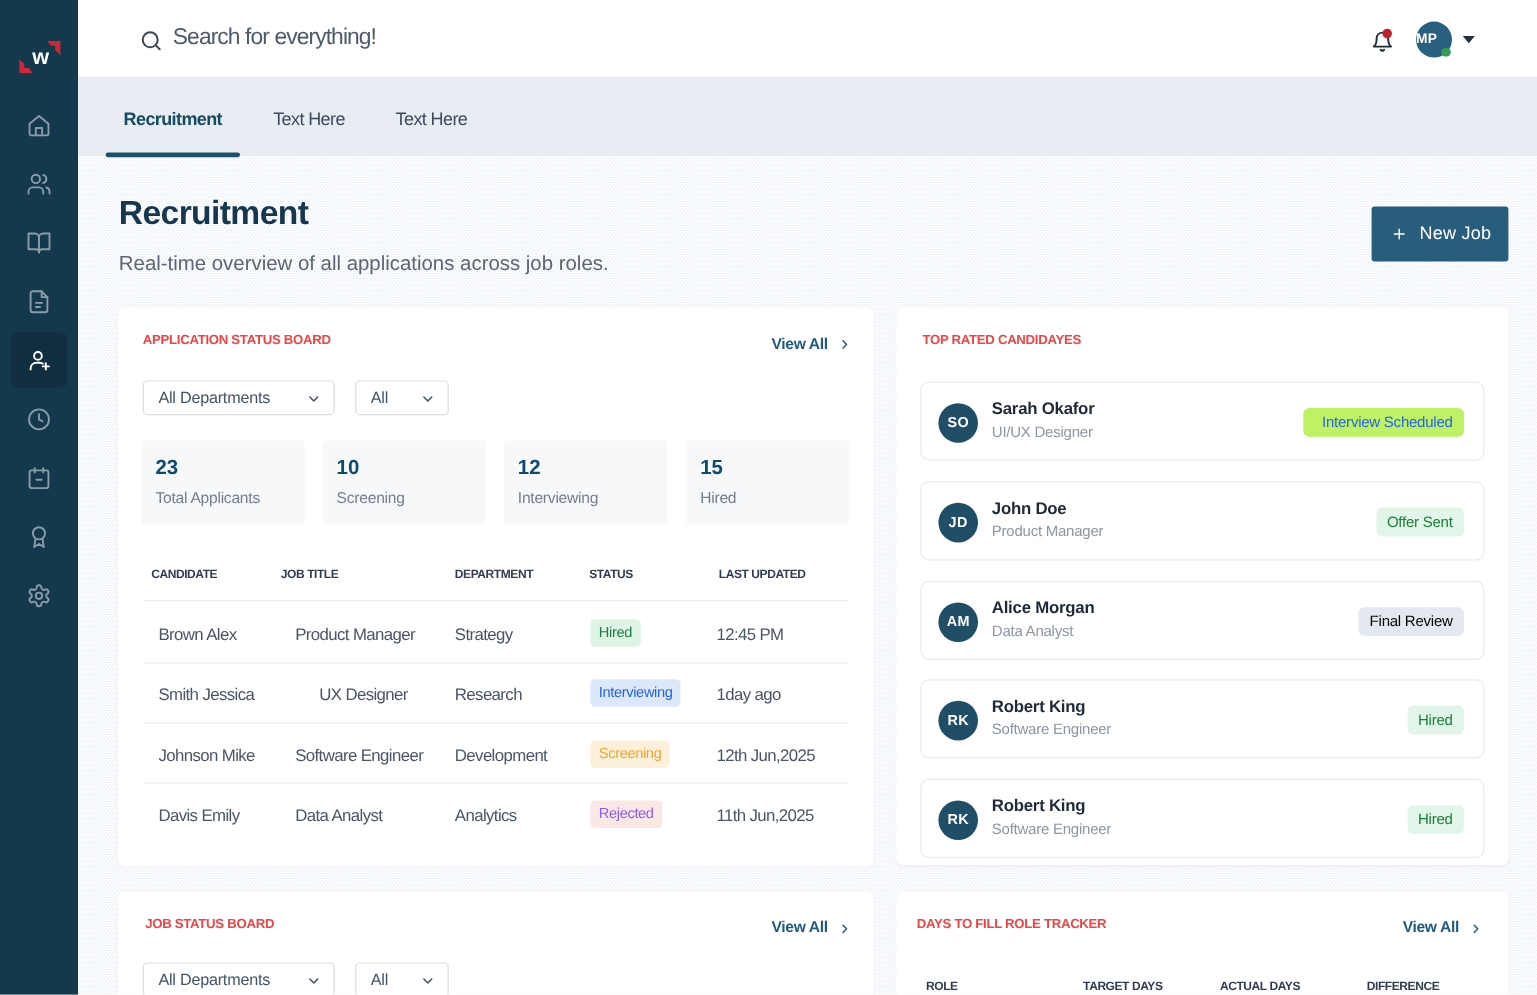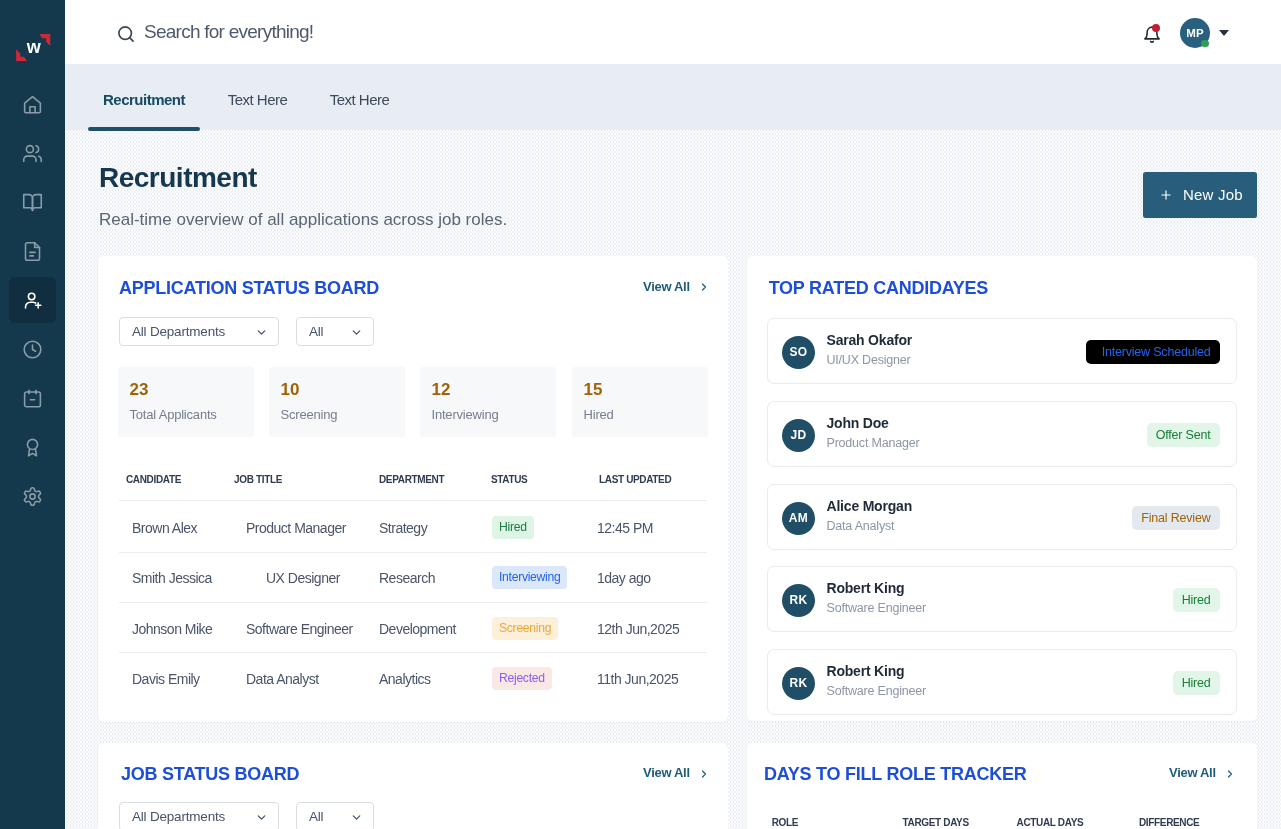--- a/index.html
+++ b/index.html
@@ -15,21 +15,21 @@
 .abs { position:absolute; }
 
 
 .sidebar { position:absolute; left:0; top:0; width:65px; height:829px; background:#14384c; z-index:5; }
 .sb-active { position:absolute; left:9px; top:277px; width:47px; height:46px; background:#102e40; border-radius:6px; }
 .sb-ic { position:absolute; left:22px; width:21px; height:21px; }
 
 
 .topbar { position:absolute; left:65px; top:0; width:1216px; height:64px; background:#ffffff; }
 .search-txt { position:absolute; left:79px; top:21px; font-size:19px; letter-spacing:-0.75px; color:#4d5a6b; }
-.avatar { position:absolute; left:1115px; top:18px; width:30px; height:30px; border-radius:50%; background:#29607f; color:#fff; font-weight:bold; font-size:11.5px; text-align:center; line-height:30px; letter-spacing:0.2px; }
+.avatar { position:absolute; left:1115px; top:18px; width:30px; height:30px; border-radius:50%; background:#29607f; color:#fff; font-weight:bold; font-size:11.5px; line-height:30px; letter-spacing:0.2px; }
 .avatar .dot { position:absolute; left:21px; top:21.5px; width:7.5px; height:7.5px; border-radius:50%; background:#2f9e53; }
 .caret { position:absolute; left:1154px; top:30px; width:0; height:0; border-left:5.5px solid transparent; border-right:5.5px solid transparent; border-top:6.5px solid #25313e; }
 
 
 .tabbar { position:absolute; left:65px; top:64px; width:1216px; height:66px; background:#e7edf2; }
 .tab { position:absolute; top:0; height:68px; line-height:71px; font-size:15px; letter-spacing:-0.5px; color:#3d4a5c; text-align:center; }
 .tab.active { color:#174a63; font-weight:bold; }
 .tab-underline { position:absolute; left:23px; top:63px; width:112px; height:4px; background:#1d5068; border-radius:2px; }
 
 
@@ -38,52 +38,52 @@
 .newjob { position:absolute; left:1143px; top:172px; width:114px; height:46px; background:#285e7c; border-radius:2.5px; color:#fff; }
 .newjob .plus { position:absolute; left:16px; top:16px; width:14px; height:14px; }
 .newjob .t { position:absolute; left:40px; top:0; line-height:45px; font-size:15px; letter-spacing:0.2px; }
 
 
 .card { position:absolute; background:#fff; border-radius:6px; box-shadow:0 1px 2px rgba(30,41,59,0.04); }
 #card1 { left:98px; top:256px; width:630px; height:466px; }
 #card2 { left:747px; top:256px; width:510px; height:465px; }
 #card3 { left:98px; top:743px; width:630px; height:100px; }
 #card4 { left:747px; top:743px; width:510px; height:100px; }
-.ctitle { position:absolute; font-size:18px; font-weight:bold; letter-spacing:-0.25px; color:#1d4ed8; }
+.ctitle { position:absolute; font-size:11px; font-weight:bold; letter-spacing:-0.25px; color:#ef4444; }
 .viewall { position:absolute; font-size:13px; font-weight:bold; letter-spacing:-0.3px; color:#1f5b7d; }
 .viewall svg { vertical-align:-2.5px; margin-left:8px; }
 
 
 .dd { position:absolute; height:29px; background:#fff; border:1px solid #d9dee4; border-radius:4px; font-size:13.5px; letter-spacing:-0.2px; color:#44546a; line-height:27px; }
 .dd .ch { position:absolute; top:8px; width:13px; height:13px; }
 
 
 .stat { position:absolute; top:111px; width:136px; height:70px; background:#f7f8f9; border-radius:3px; }
-.stat .n { position:absolute; left:11.5px; top:13px; font-size:17px; font-weight:bold; color:#a16207; }
+.stat .n { position:absolute; left:11.5px; top:13px; font-size:17px; font-weight:bold; color:#0c4a6e; }
 .stat .l { position:absolute; left:11.5px; top:40px; font-size:13px; letter-spacing:-0.2px; color:#747f8e; }
 
 
 .th { position:absolute; font-size:10px; font-weight:bold; letter-spacing:-0.35px; color:#303c50; }
 .td { position:absolute; font-size:14px; letter-spacing:-0.5px; color:#4a5568; }
 .hr { position:absolute; left:21px; width:588px; height:1px; background:#e9edf1; }
 .pill { position:absolute; height:23px; line-height:23px; border-radius:4px; font-size:12.2px; letter-spacing:-0.3px; padding:0 7px; }
 .p-hired { background:#def4e4; color:#1c7c44; }
 .p-int { background:#dbe7fb; color:#2563eb; }
 .p-scr { background:#fdf0da; color:#eda63a; }
 .p-rej { background:#fae8e4; color:#8b5cf6; }
 
 
 .citem { position:absolute; left:19.5px; width:470px; height:66px; border:1px solid #e9ebef; border-radius:7px; background:#fff; }
 .citem .av { position:absolute; left:14.5px; top:16.5px; width:33px; height:33px; border-radius:50%; background:#1f4e66; color:#fff; font-weight:bold; font-size:12px; text-align:center; line-height:33px; letter-spacing:0.3px; }
 .citem .nm { position:absolute; left:59px; top:13px; font-size:14px; font-weight:bold; letter-spacing:-0.2px; color:#1f2a38; }
 .citem .rl { position:absolute; left:59px; top:34px; font-size:12.5px; letter-spacing:-0.2px; color:#8c96a4; }
 .badge { position:absolute; right:16px; top:21px; height:24px; line-height:24px; border-radius:5px; font-size:12.5px; letter-spacing:-0.2px; padding:0 9px; }
-.b-blue { background:#000000; color:#2563eb;padding-left:16px; }
+.b-blue { background:#bef264; color:#2563eb;padding-left:16px; }
 .b-green { background:#e1f5e8; color:#188038; }
-.b-slate { background:#e4e9ef; color:#a16207; }
+.b-slate { background:#e4e9ef; color:#000000; }
 </style>
 </head>
 <body>
 
 <div class="sidebar">
   <svg class="abs" style="left:16px; top:34px;" width="35" height="27" viewBox="0 0 35 27">
     <path d="M23.3 0 L34.3 0 L34.3 12 L30.1 7.8 L30.1 4.2 L26.2 4.2 Z" fill="#cd2839"></path>
     <path d="M0.1 15.3 L4.3 19.5 L4.3 22.7 L8 22.7 L11.2 26.9 L0.1 26.9 Z" fill="#cd2839"></path>
     <text x="10.8" y="19.4" font-size="18" font-weight="bold" fill="#ffffff" font-family="Liberation Sans">w</text>
   </svg>

